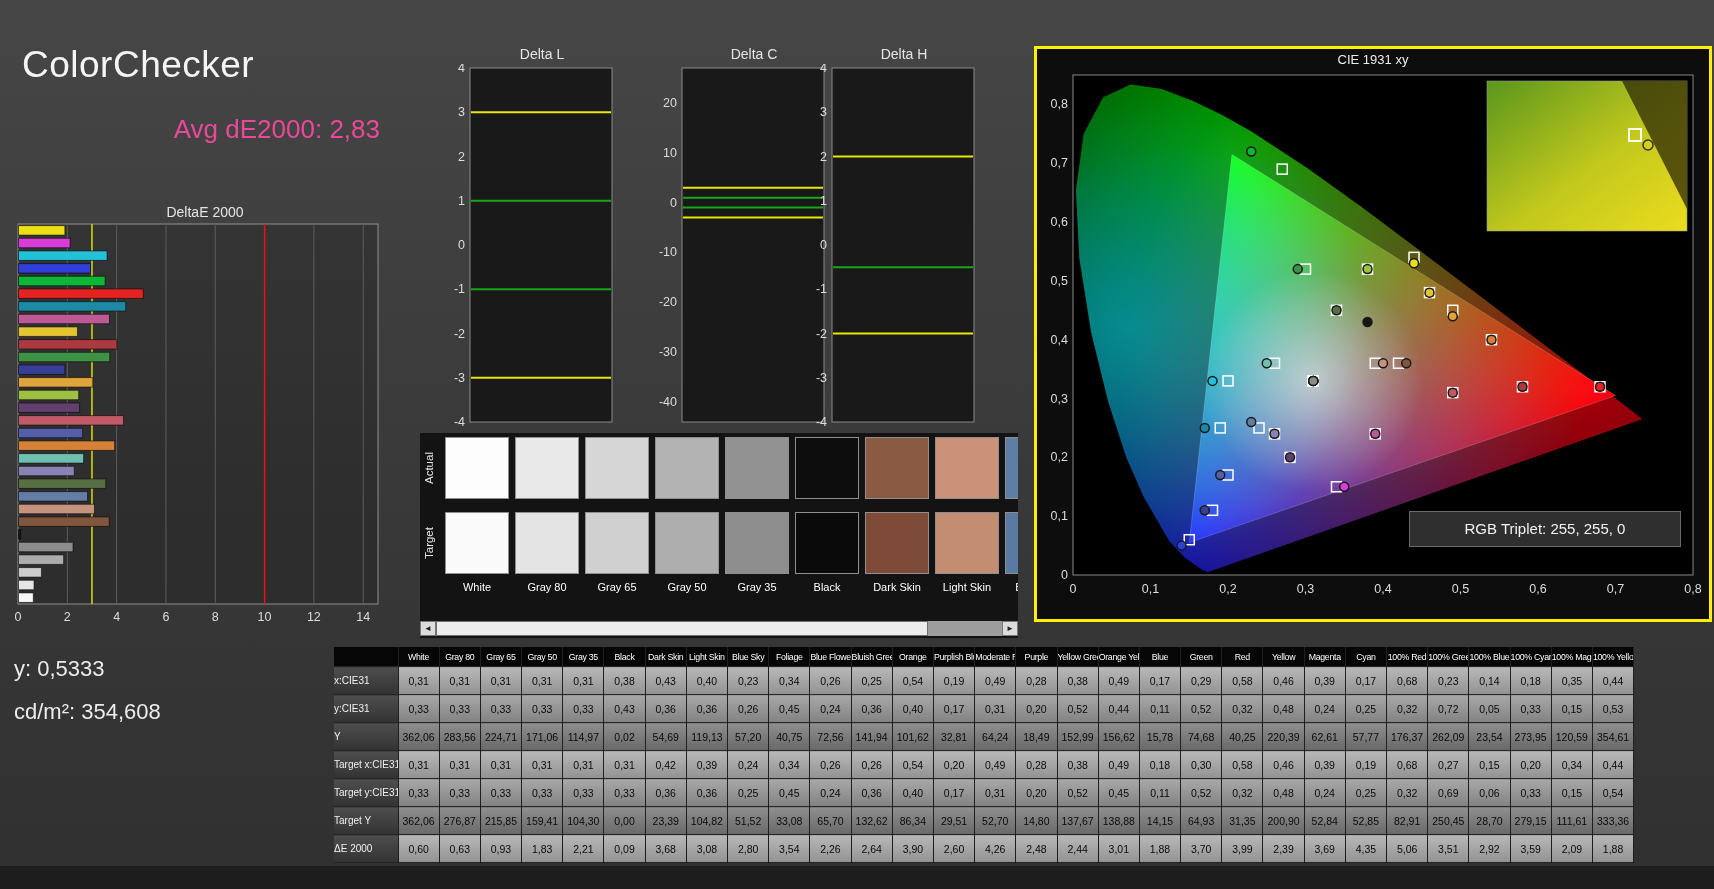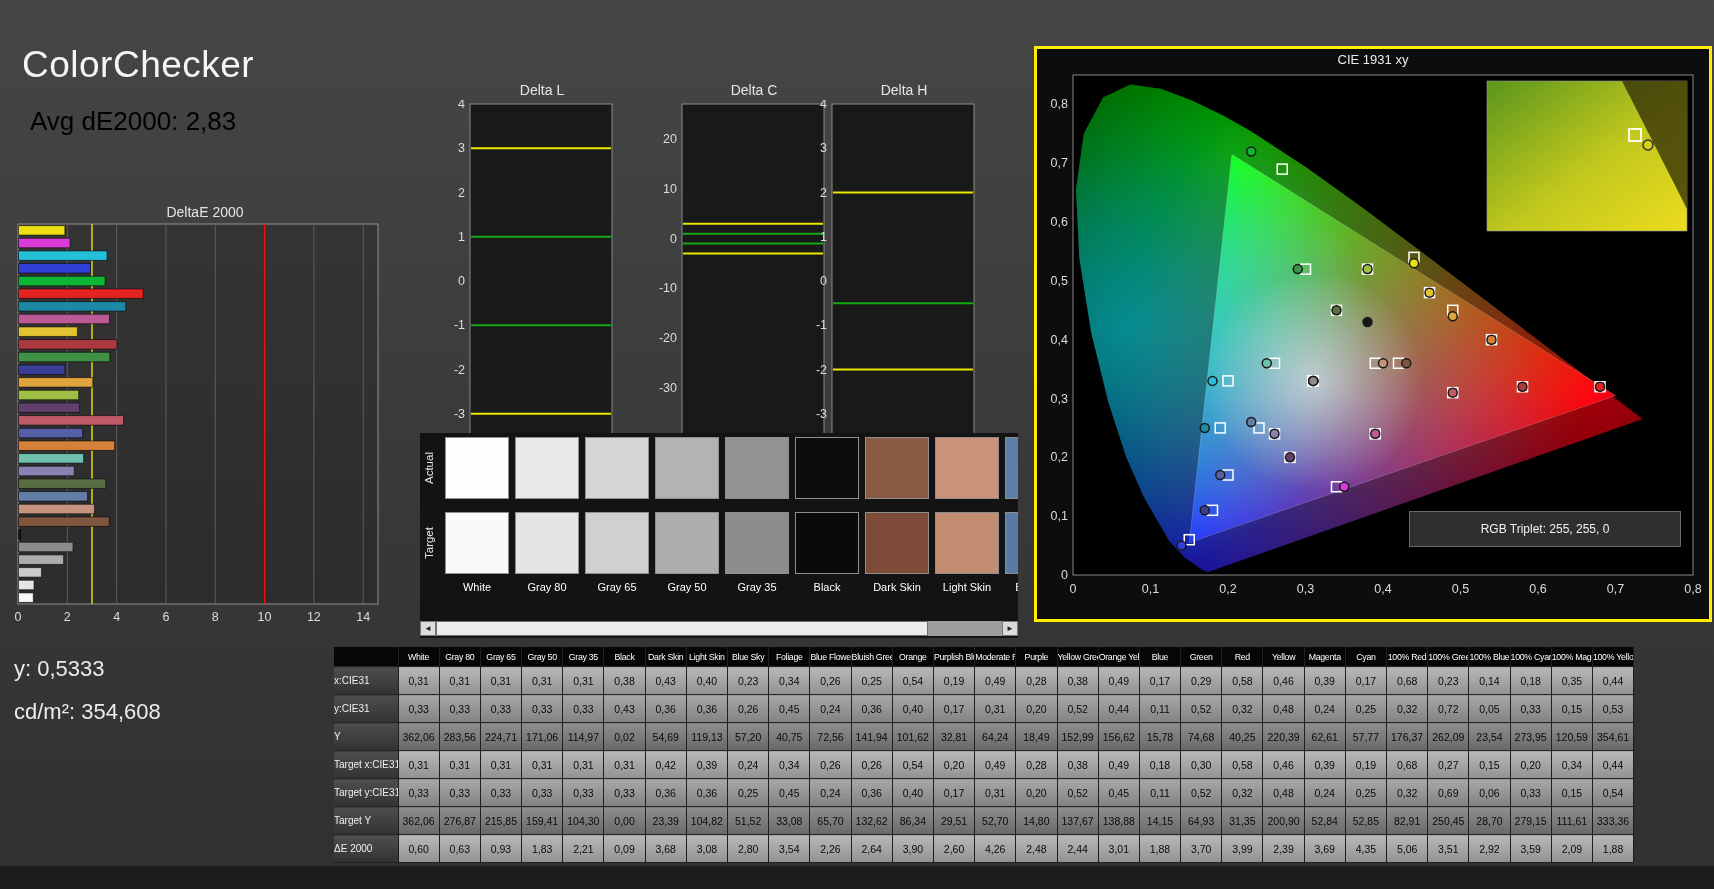--- a/index.html
+++ b/index.html
@@ -5,47 +5,47 @@
   html,body{margin:0;padding:0;}
   body{
     width:1714px;height:889px;position:relative;overflow:hidden;
     background:linear-gradient(180deg,#464646 0%,#3a3a3a 50%,#303030 100%);
     font-family:"Liberation Sans",sans-serif;color:#ececec;
   }
   .abs{position:absolute;}
   text{font-family:"Liberation Sans",sans-serif;}
 
   #title{left:22px;top:44px;font-size:37px;color:#f5f5f5;letter-spacing:.5px;}
-  #avgmax{left:30px;top:100px;width:350px;text-align:left;font-size:26px;line-height:43px;color:#000000;}
+  #avgmax{left:30px;top:108px;width:350px;text-align:right;font-size:26px;line-height:43px;color:#ec4899;}
 
   .chart-title{text-align:center;font-size:14px;color:#e4e4e4;height:20px;line-height:20px;}
   #deltae-chart{left:14px;top:202px;width:382px;}
   .strip{top:44px;width:180px;}
-  .strip .chart-title{padding-left:28px;margin-top:36px;}
+  .strip .chart-title{padding-left:28px;}
   #delta-l{left:438px;} #delta-c{left:650px;} #delta-h{left:800px;}
 
   #swatch-strip{left:420px;top:433px;width:598px;height:205px;background:#131313;overflow:hidden;}
   .vlabel{position:absolute;left:3px;width:17px;text-align:center;writing-mode:vertical-rl;transform:rotate(180deg);
           font-size:11.5px;color:#e8e8e8;}
   #swatch-cols{position:absolute;left:22px;top:0;bottom:0;right:0;display:flex;}
   .swcol{width:70px;position:relative;flex:0 0 70px;}
   .sw{position:absolute;left:3px;width:64px;height:62px;border:1px solid #8f8f8f;box-sizing:border-box;}
   .sw-a{top:4px;} .sw-t{top:79px;}
   .sw-l{position:absolute;top:148px;width:100%;text-align:center;font-size:11px;color:#fff;}
   #swatch-scrollbar{position:absolute;left:0;right:0;top:188px;height:15px;background:#9d9d9d;}
   .sb-btn{position:absolute;top:0;width:16px;height:15px;background:#dcdcdc;border:1px solid #777;box-sizing:border-box;
           font-size:8px;line-height:13px;text-align:center;color:#222;}
   #sb-left{left:0;} #sb-right{right:0;}
   #sb-thumb{position:absolute;left:16px;top:0;width:492px;height:15px;background:#ececec;border:1px solid #6e6e6e;box-sizing:border-box;}
 
   #cie-panel{left:1034px;top:46px;width:678px;height:576px;border:3px solid #ffee00;background:#0d0d0d;box-sizing:border-box;}
   #cie-title{position:absolute;left:0;top:3px;width:100%;text-align:center;font-size:13px;color:#ececec;}
   #cie-svg{position:absolute;left:0;top:0;}
   #rgb-box{position:absolute;left:372px;top:462px;width:272px;height:36px;background:rgba(52,52,52,.9);
-           border:1px solid #6a6a6a;box-sizing:border-box;text-align:center;line-height:34px;font-size:12px;color:#f2f2f2;}
+           border:1px solid #6a6a6a;box-sizing:border-box;text-align:center;line-height:34px;font-size:15px;color:#f2f2f2;}
 
   #current-reading{left:14px;top:656px;width:320px;}
   #current-reading .cr-title{font-size:26px;color:#f2f2f2;margin-bottom:18px;}
   #current-reading .cr-line{font-size:22px;color:#ececec;margin-bottom:17px;}
 
   #measure-table{left:334px;top:647px;width:1302px;}
   #measure-table table{border-collapse:collapse;table-layout:fixed;width:1300px;}
   #measure-table th,#measure-table td{overflow:hidden;white-space:nowrap;border-right:1px solid rgba(0,0,0,.38);
     border-bottom:1px solid rgba(0,0,0,.25);padding:0;}
   #measure-table thead th{height:19px;background:#060606;color:#fff;font-size:8.8px;font-weight:normal;letter-spacing:-.3px;}

